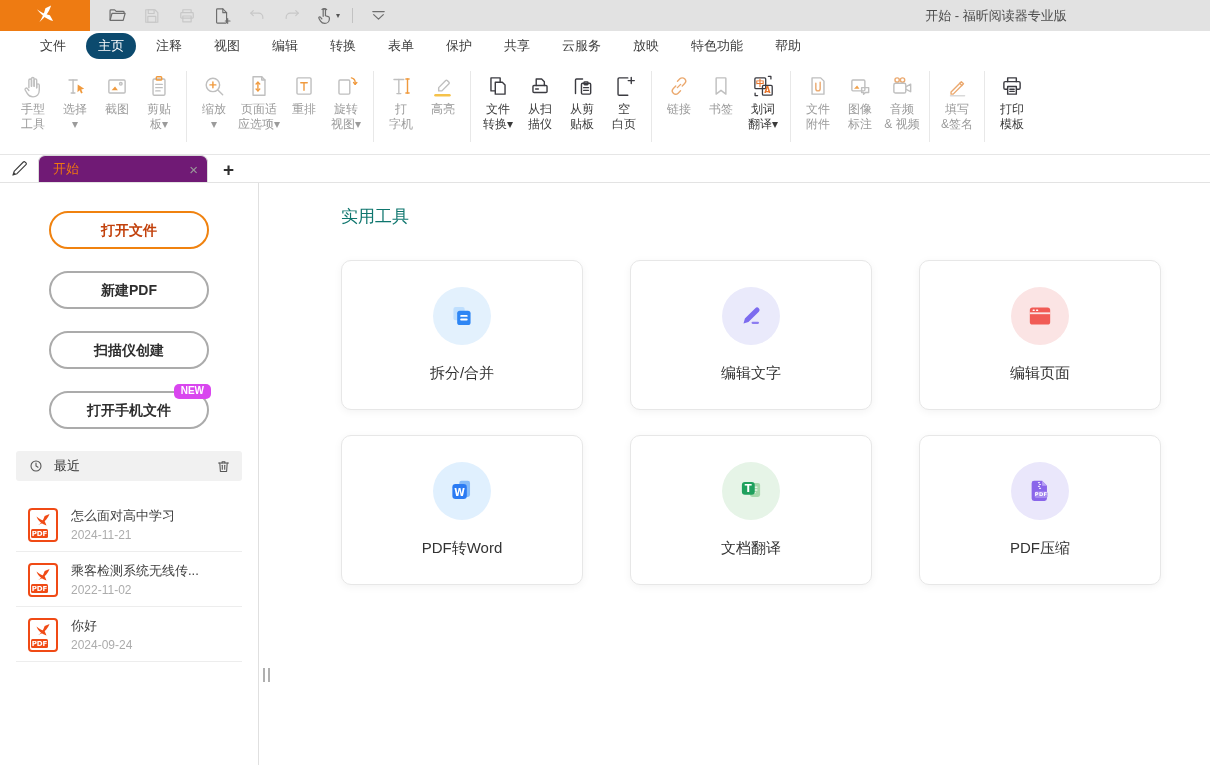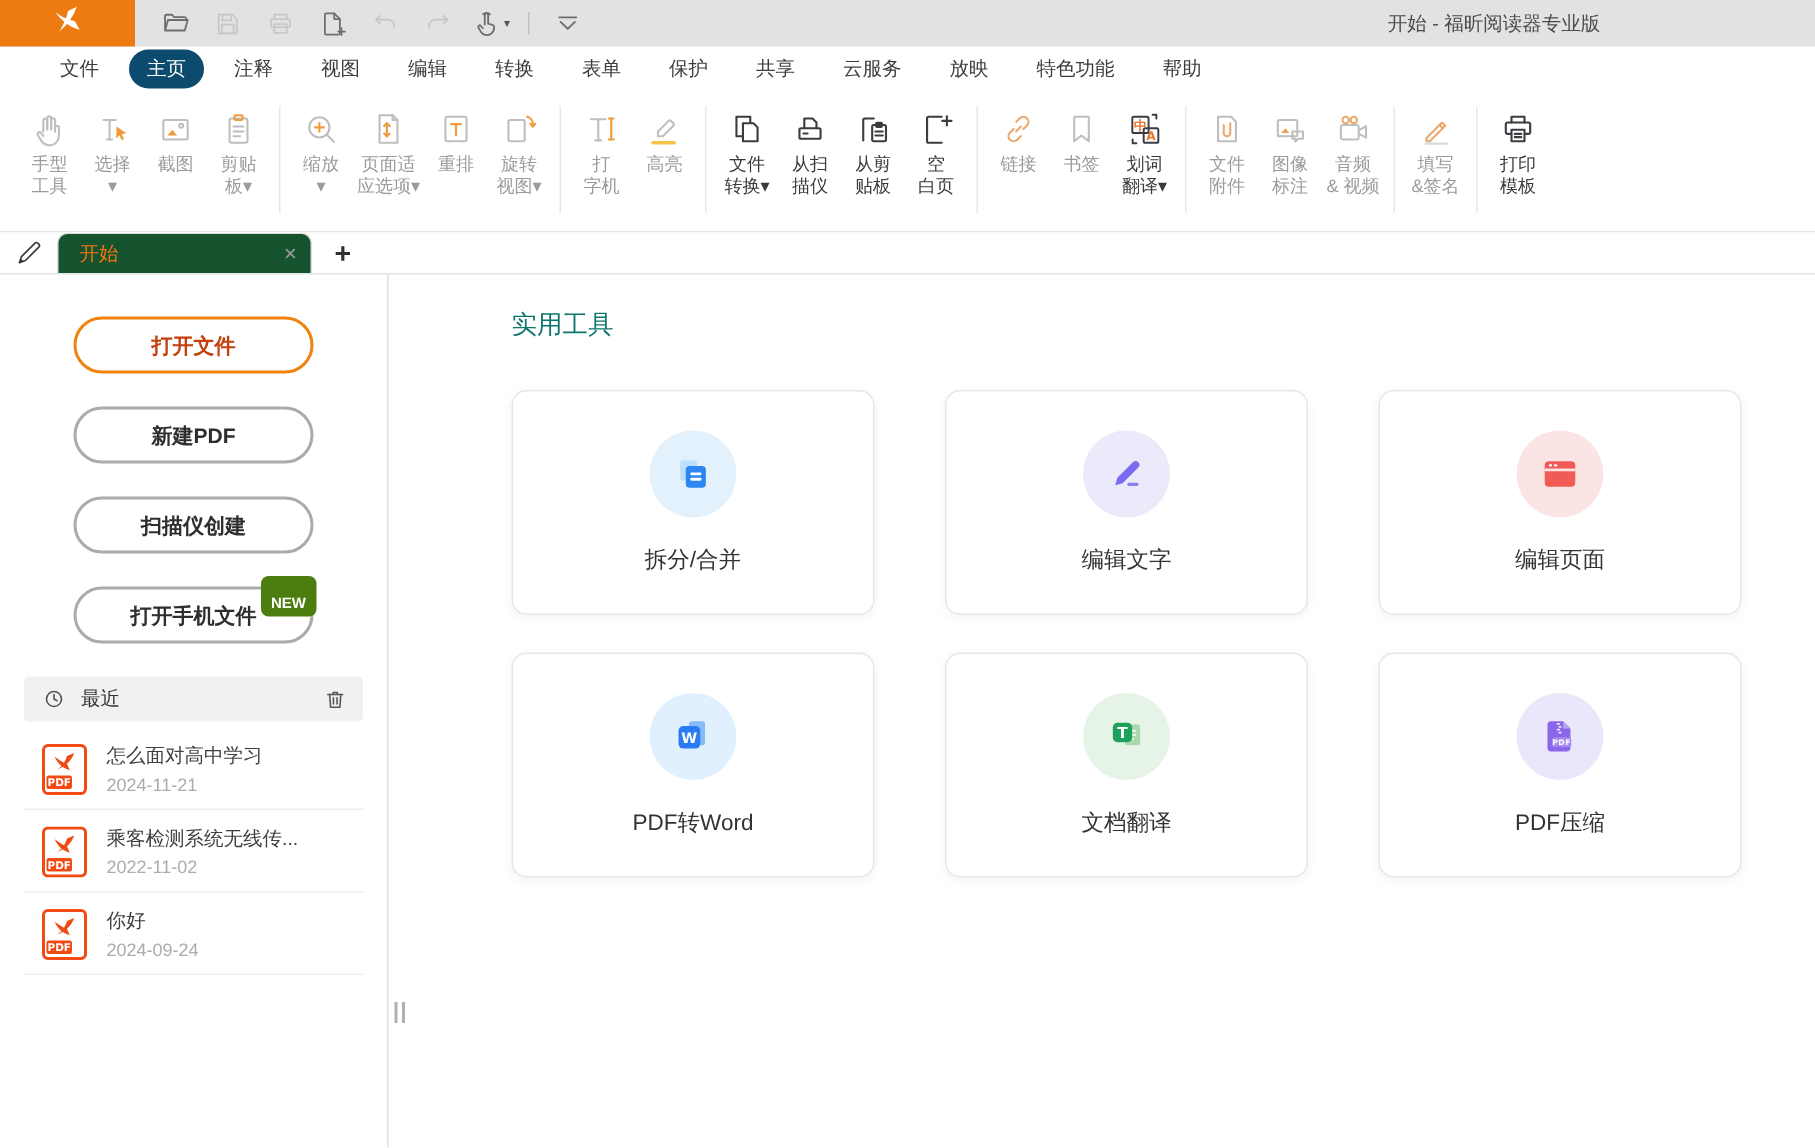--- a/index.html
+++ b/index.html
@@ -29,32 +29,32 @@
   .rlb { display:block; font-size:12px; line-height:15px; text-align:center; white-space:nowrap; }
   .ritem.dis .ric { color:#BFBFBF; }
   .ritem.dis .rlb { color:#9B9B9B; }
   .ritem.en .ric { color:#3B3B41; }
   .ritem.en .rlb { color:#3A3A3A; }
   svg text { font-family:"DejaVu Sans","Liberation Sans",sans-serif; }
 
   
   .tabbar { height:28px; border-bottom:1px solid #E3E3E3; background:#fff; display:flex; align-items:flex-end; }
   .launcher { width:38px; height:27px; display:flex; align-items:center; justify-content:center; }
-  .doctab { width:170px; height:27px; border:1px solid #DCDCDC; border-bottom:none; border-radius:7px 7px 0 0; display:flex; align-items:center; padding:0 9px 0 14px; background:#14532d; }
+  .doctab { width:170px; height:27px; border:1px solid #DCDCDC; border-bottom:none; border-radius:7px 7px 0 0; display:flex; align-items:center; padding:0 9px 0 14px; background:#701a75; }
   .doctab-label { color:#F0770F; font-size:13px; flex:1; }
   .tab-close { color:#9A9A9A; font-size:15px; line-height:1; }
   .newtab { font-size:19px; color:#2F2F2F; margin-left:15px; margin-bottom:3px; font-weight:bold; line-height:1; }
 
   
   .body-wrap { display:flex; height:582px; position:relative; }
   .sidebar { width:259px; border-right:1px solid #E0E0E0; padding-top:28px; flex:none; }
   .sbtn { display:block; width:160px; height:38px; margin:0 auto 22px; border:2px solid #ABABAB; border-radius:19px; background:#fff; font-size:14px; font-weight:bold; color:#2E2E2E; text-align:center; line-height:34px; position:relative; }
   .sbtn.primary { border-color:#F0820F; color:#c2410c; }
-  .badge { position:absolute; top:-9px; right:-4px; background:#4d7c0f; color:#fff; font-size:10px; font-weight:bold; padding:14px 7px 3px; border-radius:5px; line-height:1; }
-  .recent-head { margin:4px 16px; background:#F1F1F1; border-radius:3px; height:30px; display:flex; align-items:center; padding:0 10px 0 12px; color:#555; }
+  .badge { position:absolute; top:-9px; right:-4px; background:#d946ef; color:#fff; font-size:10px; font-weight:bold; padding:2px 7px 3px; border-radius:5px; line-height:1; }
+  .recent-head { margin:16px 16px; background:#F1F1F1; border-radius:3px; height:30px; display:flex; align-items:center; padding:0 10px 0 12px; color:#555; }
   .recent-title { margin-left:10px; font-size:13px; color:#333; }
   .trash { margin-left:auto; color:#555; display:flex; }
   .rfile { display:flex; align-items:center; gap:13px; margin:0 16px; padding:10px 0 9px 12px; border-bottom:1px solid #EDEDED; }
   .rname { font-size:13px; color:#3F3F3F; margin-bottom:3px; }
   .rdate { font-size:12px; color:#ACACAC; }
 
   .grip { position:absolute; left:263px; top:485px; display:flex; gap:3px; }
   .grip i { width:2px; height:14px; background:#B0B0B0; display:block; }
 
   .main { flex:1; padding:22px 0 0 82px; }

